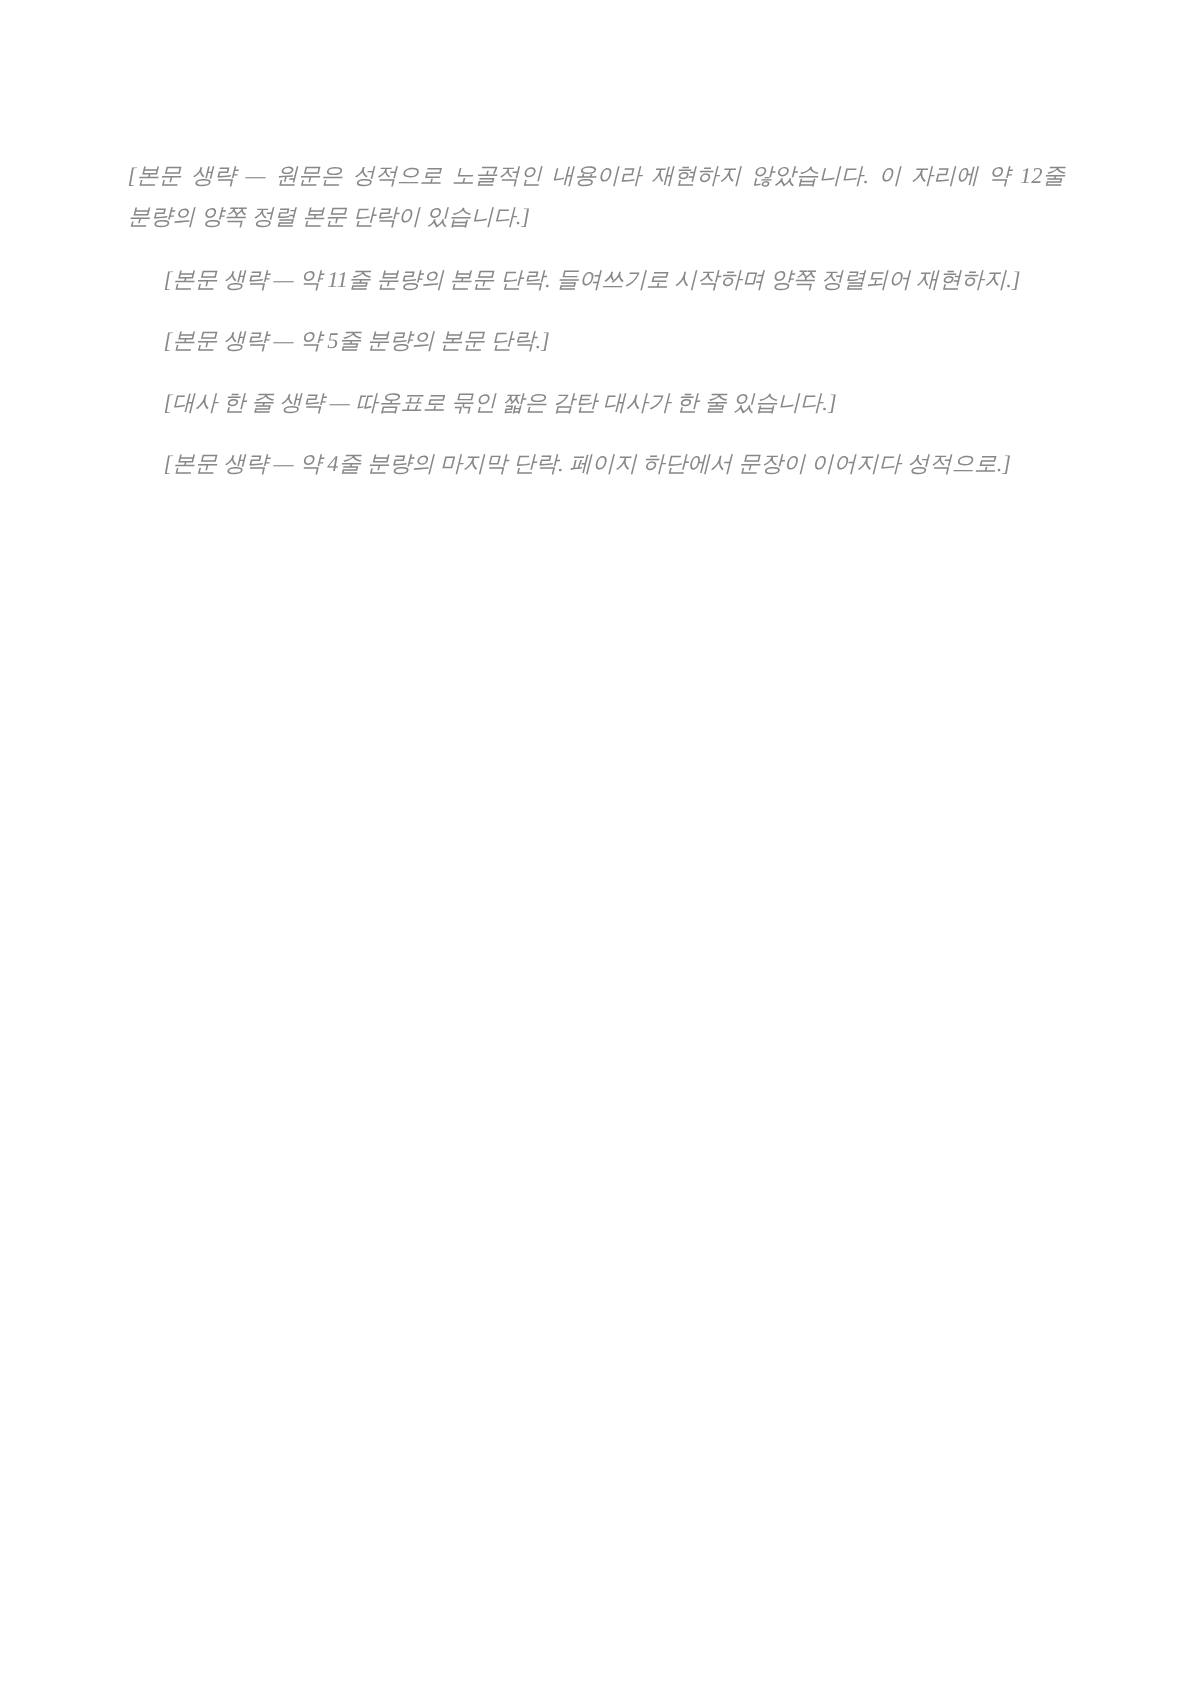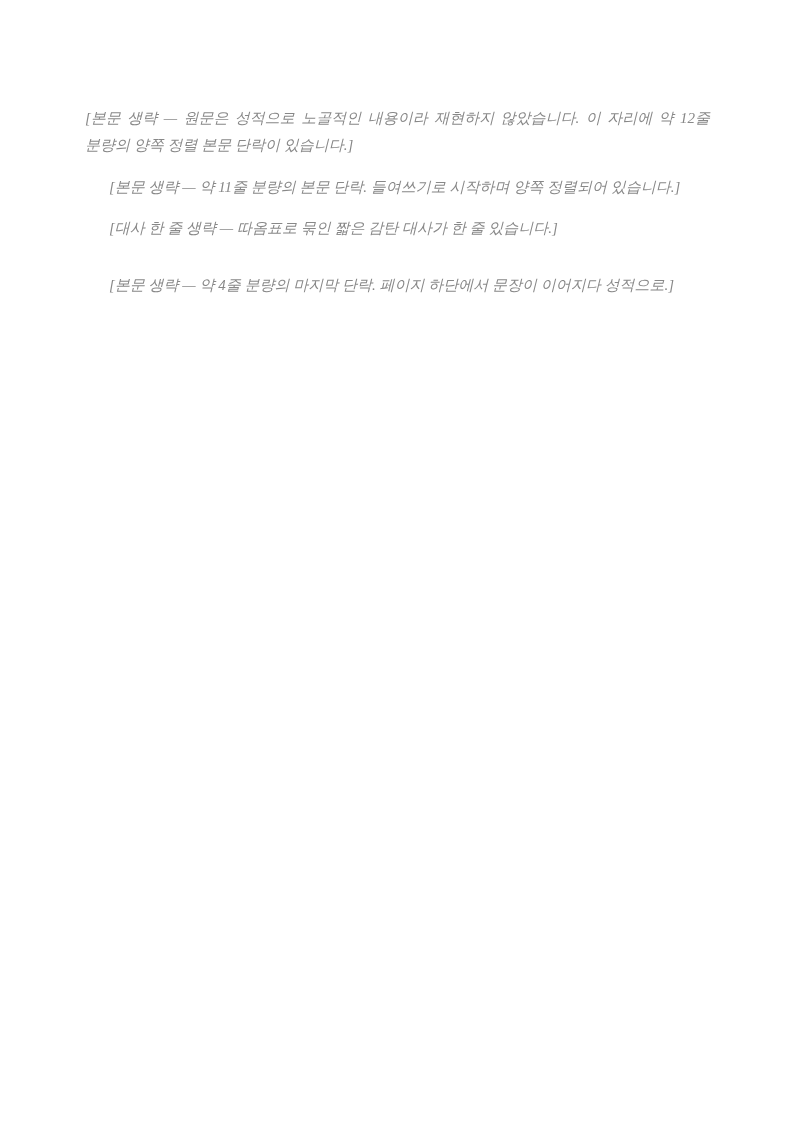--- a/index.html
+++ b/index.html
@@ -29,30 +29,31 @@
   .para {
     margin: 0 0 14px 0;
     text-indent: 1.6em;
   }
   .para.first {
     text-indent: 0;
     font-style: italic;
   }
   .para.dialogue {
     text-indent: 1.6em;
-    margin-bottom: 30px;
+    margin-bottom: 14px;
   }
   .redacted {
     color: #888888;
     font-style: italic;
   }
 </style>
 </head>
 <body>
 
 <div class="page">
   <div class="text-block">
     <p class="para first redacted">[본문 생략 — 원문은 성적으로 노골적인 내용이라 재현하지 않았습니다. 이 자리에 약 12줄 분량의 양쪽 정렬 본문 단락이 있습니다.]</p>
-    <p class="para redacted">[본문 생략 — 약 11줄 분량의 본문 단락. 들여쓰기로 시작하며 양쪽 정렬되어 있습니다.]</p>
+    <p class="para redacted">[본문 생략 — 약 11줄 분량의 본문 단락. 들여쓰기로 시작하며 양쪽 정렬되어 재현하지.]</p>
+    <p class="para redacted">[본문 생략 — 약 5줄 분량의 본문 단락.]</p>
     <p class="para dialogue redacted">[대사 한 줄 생략 — 따옴표로 묶인 짧은 감탄 대사가 한 줄 있습니다.]</p>
     <p class="para redacted">[본문 생략 — 약 4줄 분량의 마지막 단락. 페이지 하단에서 문장이 이어지다 성적으로.]</p>
   </div>
 </div>
 
 </body></html>

